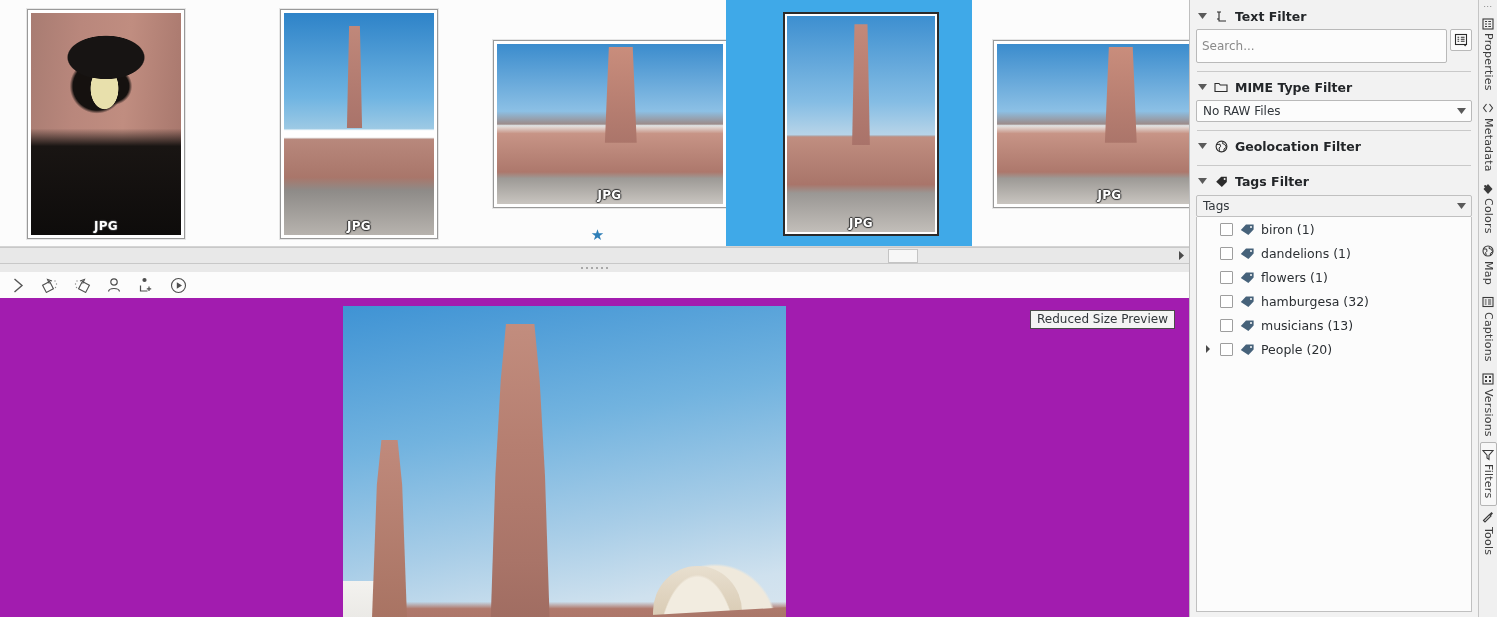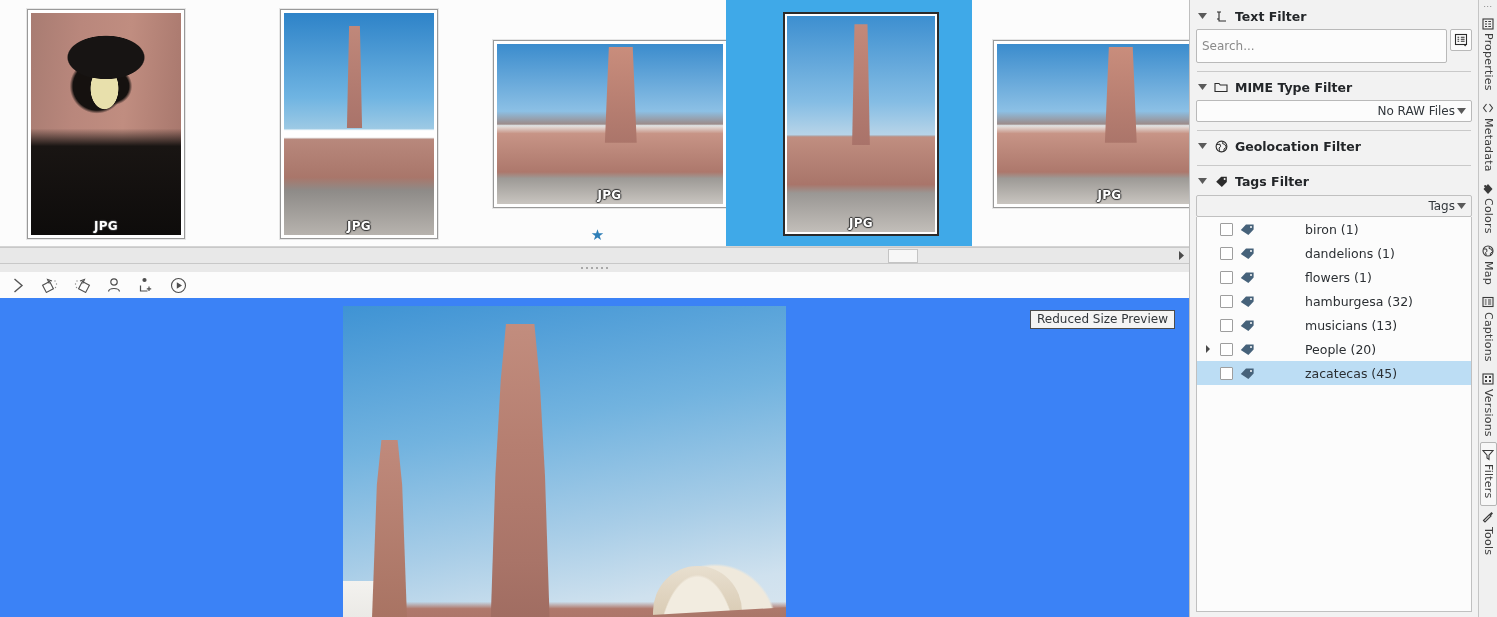--- a/index.html
+++ b/index.html
@@ -79,21 +79,21 @@
   #splitter .dots i { width: 2px; height: 2px; background: #a8a8a8; display: block; }
 
   
   #ptoolbar { height: 26px; background: #fcfcfc; display: flex; align-items: center;
               padding-left: 2px; position: relative; }
   .tbtn { width: 32px; height: 24px; display: flex; align-items: center;
           justify-content: center; color: #4d4d4d; }
   .tbtn svg { display: block; }
 
   
-  #preview { flex: 1; position: relative; background: #3b82f6; overflow: hidden; }
+  #preview { flex: 1; position: relative; background: #a21caf; overflow: hidden; }
   #preview-image { position: absolute; left: 343px; top: 8px; width: 443px; height: 352px; }
   .ph-cathedral {
     background:
       radial-gradient(ellipse 30% 40% at 84% 92%, #efe9dc 0 45%, rgba(0,0,0,0) 47%),
       linear-gradient(180deg, rgba(0,0,0,0) 84%, #b0796c 86%, #a26c60 100%),
       linear-gradient(170deg, #3f93d4 0%, #72b3df 35%, #a8cde7 62%, #cfe1ee 80%, #dfe8ef 100%);
     position: relative;
   }
   .tower-main { position: absolute; left: 30%; top: 5%; width: 20%; height: 90%;
       background: linear-gradient(180deg,#c28d7e 0%,#b57e70 40%,#a97468 75%,#9d6a5f 100%);
@@ -126,33 +126,33 @@
   .search-row { display: flex; gap: 3px; padding: 2px 1px 0 1px; }
   .text-input { flex: 1; height: 34px; background: #fcfcfc; border: 1px solid #b9b9b9;
                 border-radius: 2px; padding: 13px 5px; font-size: 12px; color: #8a8a8a;
                 display: flex; align-items: center; }
   .icon-btn { width: 22px; height: 22px; background: #fcfcfc; border: 1px solid #b9b9b9;
               border-radius: 2px; display: flex; align-items: center; justify-content: center; }
 
   .combo { height: 22px; background: #fcfcfc; border: 1px solid #b9b9b9; border-radius: 2px;
            display: flex; align-items: center; padding: 0 4px 0 6px; font-size: 12px;
            color: #31363b; margin: 2px 1px 0 1px; }
-  .combo .lbl { flex: 1; text-align: right; }
+  .combo .lbl { flex: 1; }
   .combo .caret { width: 12px; display: flex; align-items: center; justify-content: center; }
 
   #tags-combo { margin: 3px 1px 0 1px; background: #f2f2f2; border: 1px solid #c0c0c0; }
   #tags-list { flex: 1; background: #fcfcfc; border: 1px solid #c0c0c0; border-top: none;
                margin: 0 1px 5px 1px; overflow: hidden; }
   .tag-row { display: flex; align-items: center; height: 24px; padding-left: 5px; gap: 6px; }
   .tag-row.highlight { background: #bcddf4; }
   .tag-expander { width: 12px; display: flex; align-items: center; justify-content: center; color: #4a4a4a; }
   .tag-check { width: 13px; height: 13px; background: #ffffff; border: 1px solid #9e9e9e;
                border-radius: 1px; flex: 0 0 auto; }
   .tag-icon { width: 16px; height: 16px; display: flex; align-items: center; justify-content: center; color: #425c6e; }
-  .tag-label { font-size: 12.5px; color: #2b2f33; margin-left: 44px; }
+  .tag-label { font-size: 12.5px; color: #2b2f33; }
 
   
   #vtabs { width: 19px; height: 617px; background: #f0f0f0; border-left: 1px solid #c5c5c5;
            display: flex; flex-direction: column; align-items: center; padding-top: 2px; }
   .vtab { width: 17px; display: flex; flex-direction: column; align-items: center;
           padding: 5px 0 6px 0; color: #3b3b3b; }
   .vtab.active { background: #f7f7f7; border: 1px solid #b5b5b5; border-radius: 2px; }
   .vtab .vicon { width: 13px; height: 13px; display: flex; align-items: center; justify-content: center; }
   .vtab .vlabel { writing-mode: vertical-rl; text-orientation: mixed; font-size: 11px;
                   margin-top: 3px; white-space: nowrap; letter-spacing: .2px; }
@@ -444,31 +444,20 @@
         </span>
         <span class="tag-check"></span>
         <span class="tag-icon">
             <svg width="15" height="13" viewBox="0 0 15 13">
               <path d="M.8 7 L6 1.6 L13.6 1.6 L13.6 6.6 L8.4 12 Z" fill="#46627a"></path>
               <circle cx="11" cy="4" r="1" fill="#fcfcfc"></circle>
             </svg>
           </span>
         <span class="tag-label">People (20)</span>
       </div>
-      <div class="tag-row highlight">
-        <span class="tag-expander"></span>
-        <span class="tag-check"></span>
-        <span class="tag-icon">
-            <svg width="15" height="13" viewBox="0 0 15 13">
-              <path d="M.8 7 L6 1.6 L13.6 1.6 L13.6 6.6 L8.4 12 Z" fill="#46627a"></path>
-              <circle cx="11" cy="4" r="1" fill="#fcfcfc"></circle>
-            </svg>
-          </span>
-        <span class="tag-label">zacatecas (45)</span>
-      </div>
     </div>
   </div>
 
   <div id="vtabs">
     <div class="vgrip">⋮</div>
 
     <div class="vtab">
       <span class="vicon">
         <svg width="12" height="12" viewBox="0 0 12 12">
             <rect x="1" y="1" width="10" height="10" fill="none" stroke="#3b3b3b" stroke-width="1.1"></rect>

